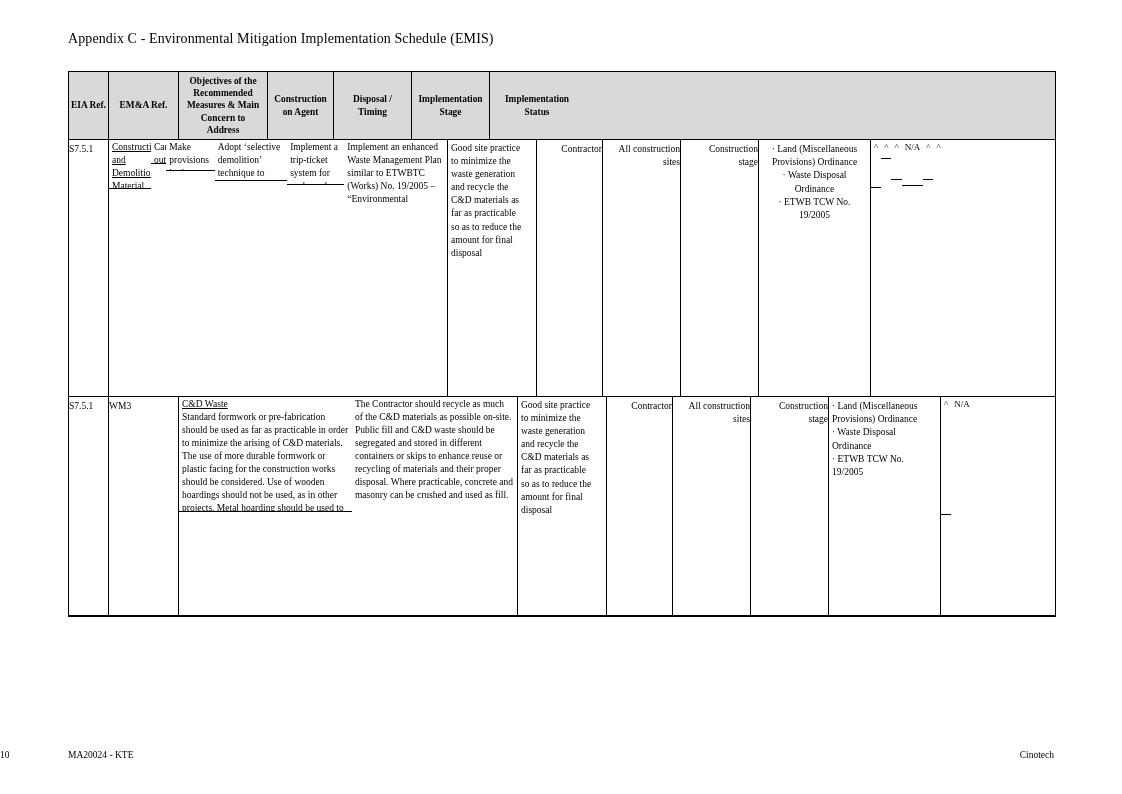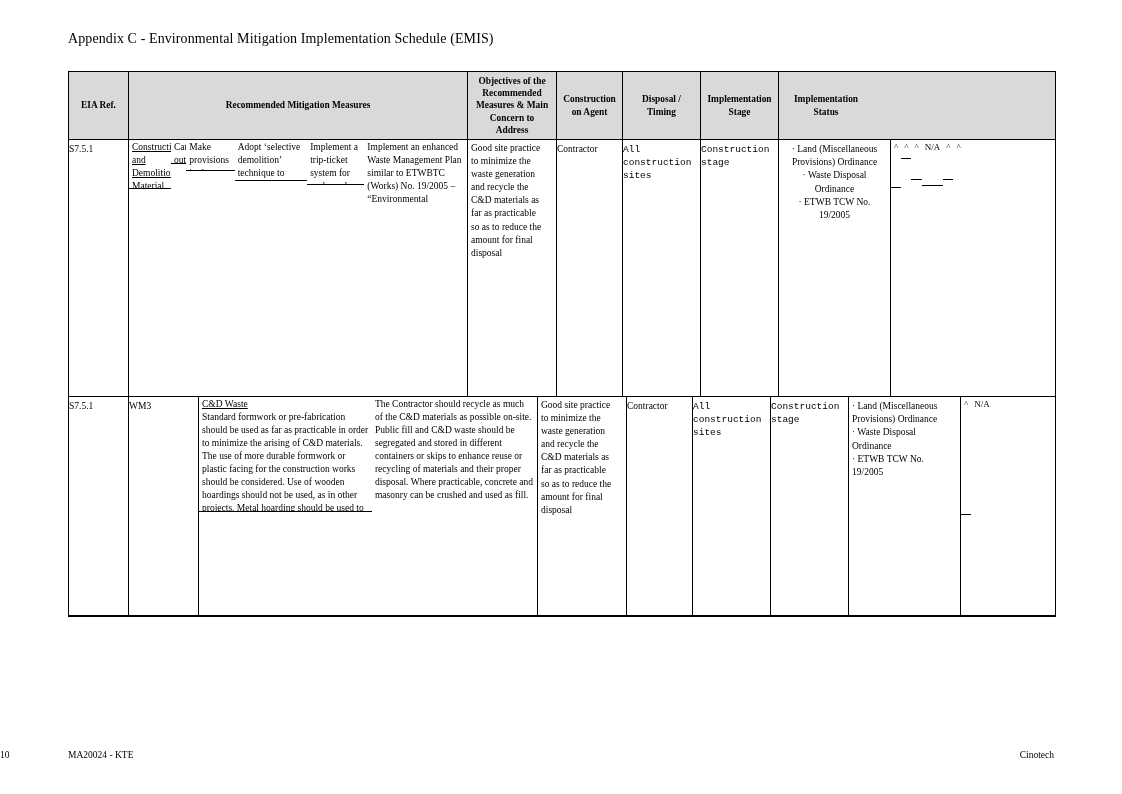--- a/index.html
+++ b/index.html
@@ -21,39 +21,39 @@
     position:absolute; left:68px; top:71px;
     width:988px;
     border:1px solid var(--border-color,#000);
     border-bottom-width:2px;
     font-size:9.5px; line-height:13px;
   }
   .row { display:flex; width:100%; }
   .row.bordered { border-bottom:1px solid var(--border-color,#000); }
   .cell { border-right:1px solid var(--border-color,#000); overflow:hidden; }
   .cell:last-child { border-right:none; }
-  .c1 { width:60px; }
+  .c1 { width:40px; }
   .c2 { width:70px; }
   .c3 { width:339px; }
   .c4 { width:89px; }
   .c5 { width:66px; }
   .c6 { width:78px; }
   .c7 { width:78px; }
   .c8 { width:112px; }
   .c9 { width:94px; }
   .thead { height:68px; background: var(--header-bg,#d9d9d9); }
   .thead .cell {
     display:flex; align-items:center; justify-content:center;
     text-align:center; font-weight:bold;
     font-size:9.4px; line-height:12.3px;
     white-space:pre-line; padding:0 2px;
   }
   .ref { text-align:left; padding-top:3px; }
-  .pre { white-space:pre-line;font-family:Liberation Mono, monospace; }
-  .ctr { text-align:left; padding-top:3px; }
+  .pre { white-space:pre-line; }
+  .ctr { text-align:right; padding-top:3px; }
   .obj { padding:2px 2px 0 3px; white-space:pre-line; line-height:13.1px; }
   .req { padding:3px 3px 0 3px; white-space:pre-line; line-height:13.2px; }
   .req.center { text-align:center; }
   .measures, .status { display:flex; flex-direction:row; }
   .sub { border-bottom:1px solid var(--border-color,#000); padding:1px 3px 0 3px; overflow:hidden; }
   .sub:last-child { border-bottom:none; }
   .status .sub { text-align:center; font-size:9px; padding-top:1px; }
   .mhead { text-decoration:underline; }
   .footer { position:absolute; left:0; top:750px; width:100%; font-size:9.5px; }
   .footer-left { position:absolute; left:68px; top:0; }
@@ -64,21 +64,21 @@
 <body>
 
 <div class="page">
 
   <div class="doc-title">Appendix C - Environmental Mitigation Implementation Schedule (EMIS)</div>
 
   <div class="emis-table">
 
     <div class="row thead bordered">
       <div class="cell c1">EIA Ref.</div>
-      <div class="cell c3">Recommended Mitigation Measures</div>
+      <div class="cell c2">EM&amp;A Ref.</div>
       <div class="cell c4">Objectives of the
 Recommended
 Measures &amp; Main
 Concern to
 Address</div>
       <div class="cell c5">Construction
 on Agent</div>
       <div class="cell c6">Disposal /
 Timing</div>
       <div class="cell c7">Implementation

